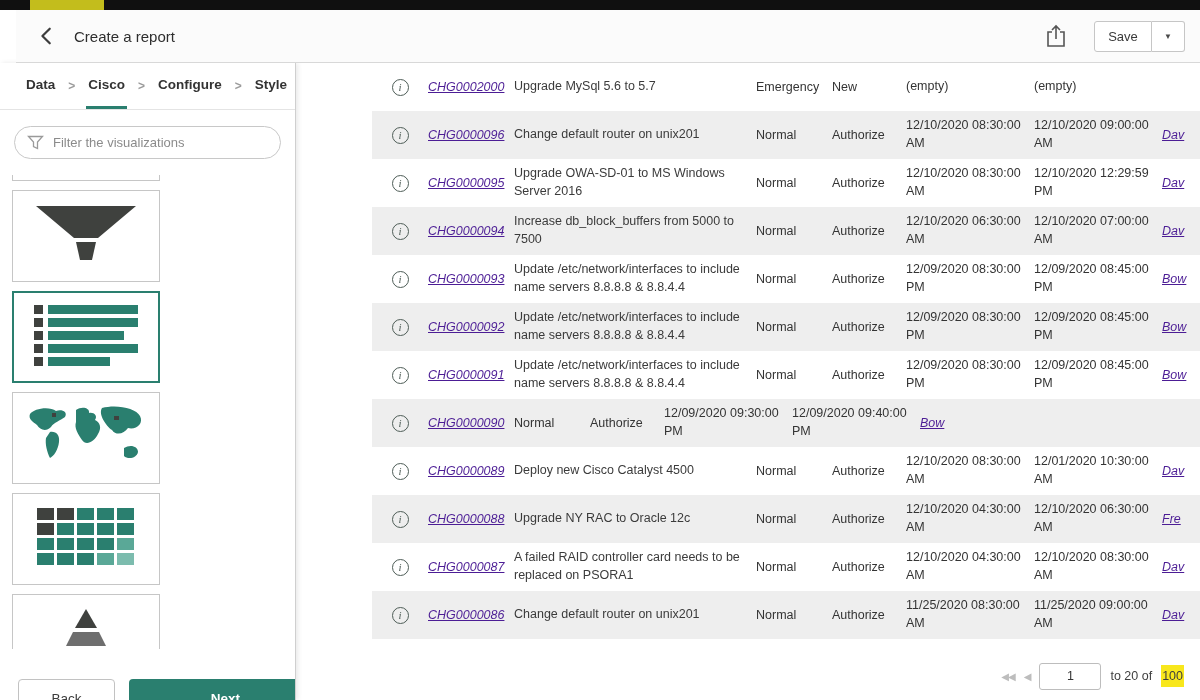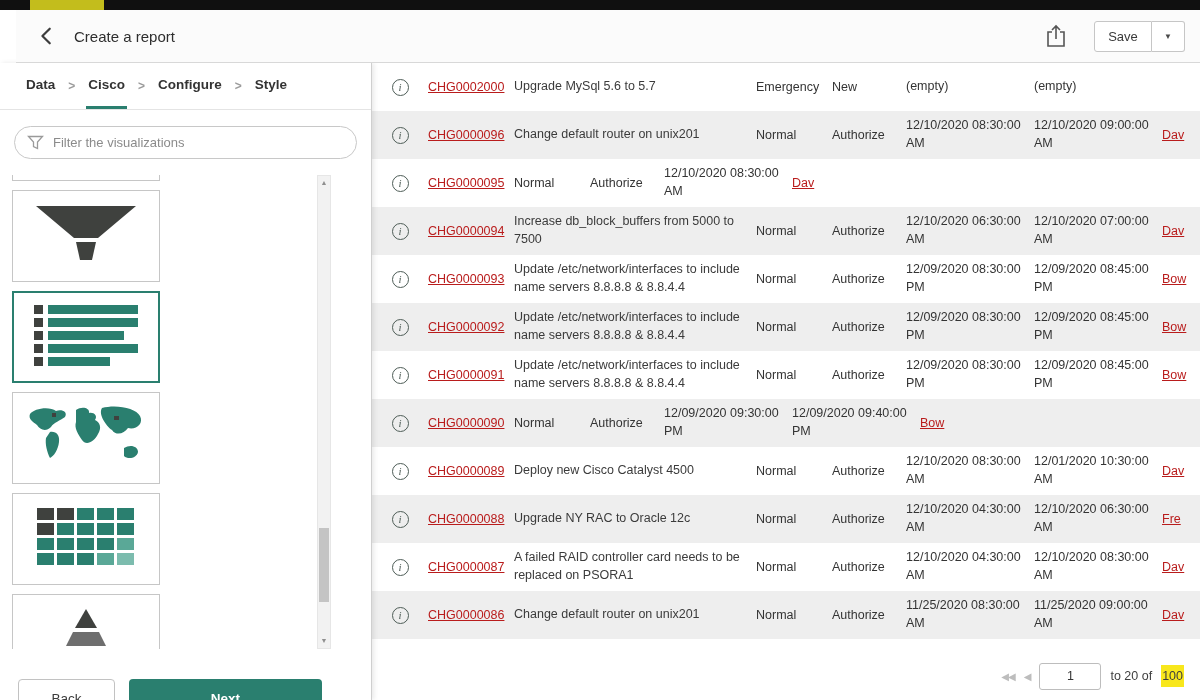--- a/index.html
+++ b/index.html
@@ -21,21 +21,21 @@
                background:none; border:none; cursor:pointer; }
   .save-split { position:absolute; left:1078px; top:11px; height:15px; display:flex; }
   .save-main { width:58px; height:31px; background:#fff; border:1px solid #c6c6c6;
                border-radius:3px 0 0 3px; font-size:13px; color:#3a3a3a; cursor:pointer;
                font-family:"Liberation Sans", sans-serif; }
   .save-caret-btn { width:33px; height:31px; background:#fff; border:1px solid #c6c6c6; border-left:none;
                border-radius:0 3px 3px 0; cursor:pointer; font-size:8px; color:#4a4a4a; }
   .record-red { position:absolute; right:0; top:10px; width:12px; height:31px; background:#d9342b; }
 
   
-  .left-panel { position:absolute; top:63px; left:0; width:372px; height:637px; background:#fff;
+  .left-panel { position:absolute; top:63px; left:0; width:296px; height:637px; background:#fff;
                 border-right:1px solid #cfcfcf; box-shadow:2px 0 5px rgba(0,0,0,.09);
                 z-index:4; overflow:hidden; }
   .steps { height:47px; display:flex; align-items:stretch; gap:11px; padding-left:24px;
            border-bottom:1px solid #e4e4e4; }
   .step { display:flex; align-items:center; font-size:13.5px; font-weight:600; color:#333;
           border-bottom:3px solid transparent; padding:0 2px; cursor:pointer; }
   .step.active { border-bottom-color:#2a7f6f; font-weight:700; }
   .step-sep { align-self:center; color:#9b9b9b; font-size:12px; font-weight:700; }
 
   .filter-row { position:relative; margin:16px 14px 0 14px; height:33px; }
@@ -75,21 +75,21 @@
   .c-icon { width:56px; display:flex; justify-content:center; }
   .c-num { width:86px; }
   .c-desc { width:242px; padding-right:12px; line-height:1.42; color:#3b3b3b; }
   .c-pri { width:76px; }
   .c-state { width:74px; }
   .c-start, .c-end { width:128px; line-height:1.42; }
   .c-assigned { flex:1; overflow:hidden; white-space:nowrap; }
   .info-icon { width:17px; height:17px; border:1px solid #4e5d57; border-radius:50%;
                color:#4e5d57; font-size:11px; font-family:"Liberation Serif", serif; font-style:italic;
                display:flex; align-items:center; justify-content:center; cursor:pointer; background:#fff0; }
-  .link { color:#b91c1c; text-decoration:underline; cursor:pointer; }
+  .link { color:#4c1d95; text-decoration:underline; cursor:pointer;font-style:italic; }
 
   
   .pagination { position:absolute; right:16px; top:598px; height:30px; display:flex;
                 align-items:center; gap:9px; font-size:12.5px; color:#3e3e3e; }
   .pg-nav { color:#bdbdbd; font-size:10px; letter-spacing:-1px; cursor:pointer; }
   .pg-input { width:62px; height:27px; border:1px solid #bdbdbd; border-radius:3px; text-align:center;
               font-size:12.5px; color:#333; font-family:"Liberation Sans", sans-serif; }
   .pg-total { background:#f8e71c; padding:4px 1px; }
 </style>
 </head>
@@ -260,23 +260,25 @@
     <div class="cell c-state">Authorize</div>
     <div class="cell c-start">12/10/2020 08:30:00 AM</div>
     <div class="cell c-end">12/10/2020 09:00:00 AM</div>
     <div class="cell c-assigned"><a class="link">Dav</a></div>
   </div>
       <div class="row">
     <div class="cell c-icon">
           <span class="info-icon">i</span>
         </div>
     <div class="cell c-num"><a class="link">CHG0000095</a></div>
+    <div class="cell c-desc">Upgrade OWA-SD-01 to MS Windows Server 2016</div>
     <div class="cell c-pri">Normal</div>
     <div class="cell c-state">Authorize</div>
     <div class="cell c-start">12/10/2020 08:30:00 AM</div>
+    <div class="cell c-end">12/10/2020 12:29:59 PM</div>
     <div class="cell c-assigned"><a class="link">Dav</a></div>
   </div>
       <div class="row">
     <div class="cell c-icon">
           <span class="info-icon">i</span>
         </div>
     <div class="cell c-num"><a class="link">CHG0000094</a></div>
     <div class="cell c-desc">Increase db_block_buffers from 5000 to 7500</div>
     <div class="cell c-pri">Normal</div>
     <div class="cell c-state">Authorize</div>

